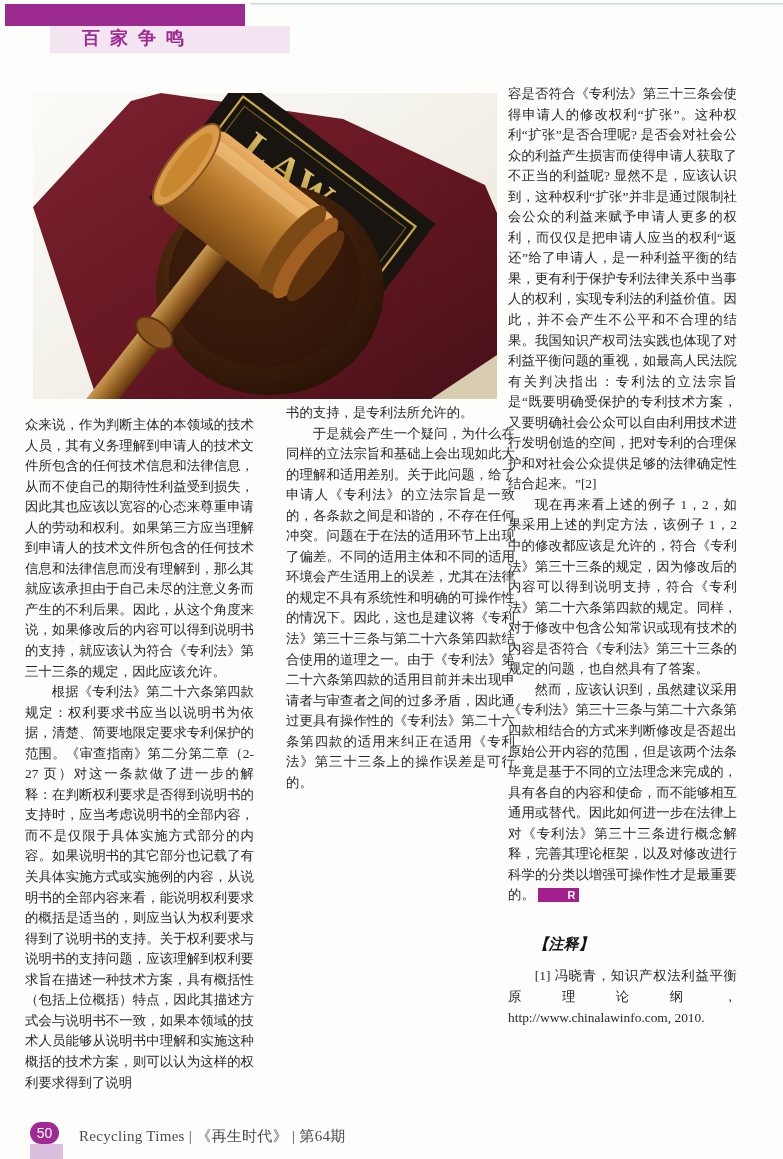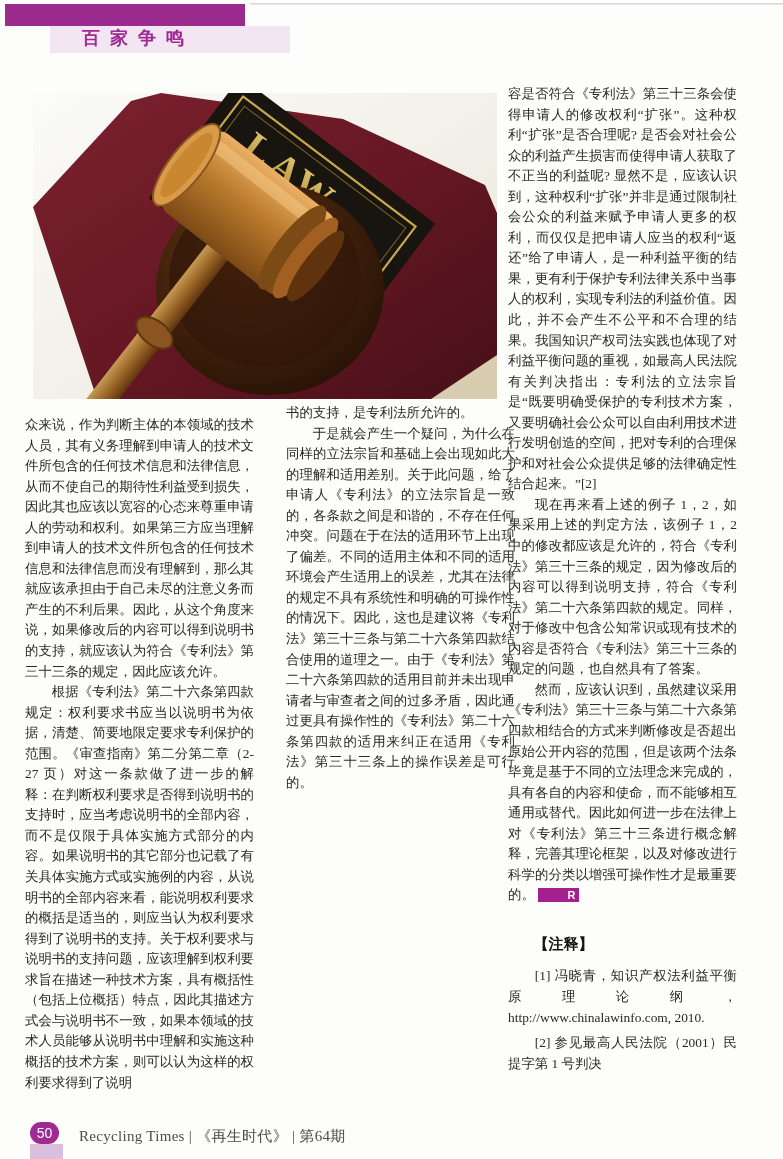--- a/index.html
+++ b/index.html
@@ -21,21 +21,21 @@
     text-align:justify;color:#282828;}
   #col-left{left:25px;top:415px;}
   #col-mid{left:262px;top:403px;margin-left:24px;}
   #col-right{left:508px;top:84px;}
   .para{margin:0;}
   .indent{text-indent:2em;}
   .end-mark{display:inline-block;background:#a5208f;color:#fff;
     font-family:"Liberation Sans","DejaVu Sans",sans-serif;font-weight:bold;
     font-size:11px;line-height:14px;padding:0 3px;margin-left:3px;}
   .notes-heading{font-family:"Liberation Sans","DejaVu Sans",sans-serif;font-weight:bold;
-    color:#151515;font-size:15px;margin:28px 0 12px 1.7em;}
+    color:#151515;font-size:15px;margin:28px 0 12px 1.7em;font-style:italic;}
   .note{margin:0 0 5px 0;}
   .page-num{position:absolute;left:30px;top:1122px;width:29px;height:22px;background:#a02a93;
     color:#fff;font-family:"Liberation Sans","DejaVu Sans",sans-serif;font-size:14px;
     display:flex;align-items:center;justify-content:center;border-radius:11px;}
   .page-num-shadow{position:absolute;left:30px;top:1144px;width:33px;height:15px;background:#d9bedd;}
   .footer-text{position:absolute;left:79px;top:1127px;font-size:15px;color:#4c4c4c;
     letter-spacing:.3px;}
 </style>
 </head>
 <body>
@@ -119,20 +119,19 @@
 <div class="col" id="col-right">
   <div class="col-paras">
       <p class="para">容是否符合《专利法》第三十三条会使得申请人的修改权利“扩张”。这种权利“扩张”是否合理呢? 是否会对社会公众的利益产生损害而使得申请人获取了不正当的利益呢? 显然不是，应该认识到，这种权利“扩张”并非是通过限制社会公众的利益来赋予申请人更多的权利，而仅仅是把申请人应当的权利“返还”给了申请人，是一种利益平衡的结果，更有利于保护专利法律关系中当事人的权利，实现专利法的利益价值。因此，并不会产生不公平和不合理的结果。我国知识产权司法实践也体现了对利益平衡问题的重视，如最高人民法院有关判决指出：专利法的立法宗旨是“既要明确受保护的专利技术方案，又要明确社会公众可以自由利用技术进行发明创造的空间，把对专利的合理保护和对社会公众提供足够的法律确定性结合起来。”[2]</p>
       <p class="para indent">现在再来看上述的例子 1，2，如果采用上述的判定方法，该例子 1，2 中的修改都应该是允许的，符合《专利法》第三十三条的规定，因为修改后的内容可以得到说明支持，符合《专利法》第二十六条第四款的规定。同样，对于修改中包含公知常识或现有技术的内容是否符合《专利法》第三十三条的规定的问题，也自然具有了答案。</p>
       <p class="para indent">然而，应该认识到，虽然建议采用《专利法》第三十三条与第二十六条第四款相结合的方式来判断修改是否超出原始公开内容的范围，但是该两个法条毕竟是基于不同的立法理念来完成的，具有各自的内容和使命，而不能够相互通用或替代。因此如何进一步在法律上对《专利法》第三十三条进行概念解释，完善其理论框架，以及对修改进行科学的分类以增强可操作性才是最重要的。<span class="end-mark">R</span></p>
     </div>
   <div class="notes">
     <div class="notes-heading">【注释】</div>
     <div>
         <p class="para note indent">[1] 冯晓青，知识产权法利益平衡原理论纲，http://www.chinalawinfo.com, 2010.</p>
-        <p class="para note indent">[2] 参见最高人民法院（2001）民提字第 1 号判决</p>
       </div>
   </div>
 </div>
 
 <div class="page-num">50</div>
 <div class="page-num-shadow"></div>
 <div class="footer-text">Recycling Times | 《再生时代》 | 第64期</div>
 
 </body></html>

